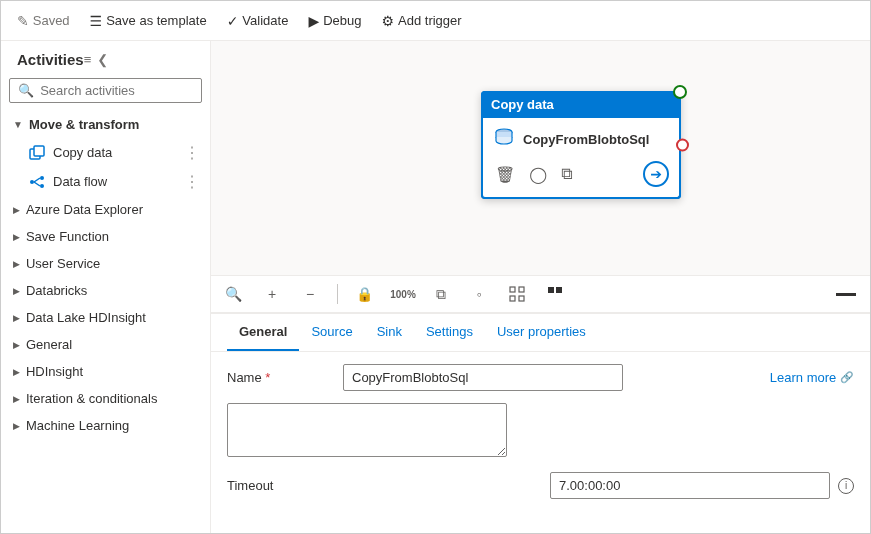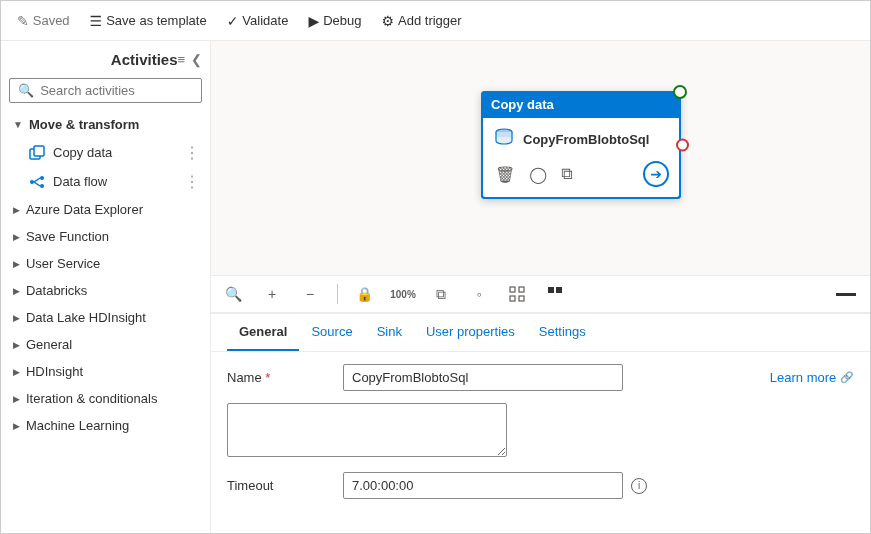--- a/index.html
+++ b/index.html
@@ -11,21 +11,21 @@
     .toolbar { display: flex; align-items: center; height: 40px; background: #fff; border-bottom: 1px solid #edebe9; padding: 0 8px; gap: 4px; flex-shrink: 0; }
     .toolbar-item { display: flex; align-items: center; gap: 4px; padding: 4px 8px; border-radius: 2px; cursor: pointer; color: #323130; font-size: 13px; border: none; background: none; }
     .toolbar-item.saved { color: #797775; }
     .toolbar-item .icon { font-size: 14px; }
 
     
     .main { display: flex; flex: 1; overflow: hidden; }
     
     
     .sidebar { width: 210px; border-right: 1px solid #edebe9; display: flex; flex-direction: column; overflow-y: auto; flex-shrink: 0; background: #fff; }
-    .sidebar-header { display: flex; align-items: center; justify-content: flex-end; padding: 10px 8px 6px; }
+    .sidebar-header { display: flex; align-items: center; justify-content: flex-start; padding: 10px 16px 6px; }
     .sidebar-title { font-size: 15px; font-weight: 600; }
     .sidebar-header-icons { display: flex; gap: 6px; color: #797775; cursor: pointer; }
     .search-box { margin: 4px 8px 8px; display: flex; align-items: center; border: 1px solid #8a8886; border-radius: 2px; padding: 4px 8px; gap: 6px; }
     .search-box input { border: none; outline: none; font-size: 13px; color: #ef4444; width: 100%; background: transparent; }
     .search-icon { color: #797775; font-size: 13px; }
     
     .section-header { display: flex; align-items: center; gap: 6px; padding: 6px 12px; font-weight: 600; font-size: 13px; cursor: pointer; }
     .chevron { font-size: 10px; color: #605e5c; }
     
     .activity-item { display: flex; align-items: center; justify-content: space-between; padding: 5px 12px 5px 28px; cursor: pointer; }
@@ -62,21 +62,21 @@
     .prop-tab.active { color: #323130; border-bottom: 2px solid #0078d4; font-weight: 600; }
     .props-content { padding: 12px 16px; overflow-y: auto; flex: 1; }
     .prop-row { display: flex; align-items: flex-start; gap: 16px; margin-bottom: 12px; }
     .prop-label { width: 100px; font-size: 13px; color: #323130; flex-shrink: 0; padding-top: 6px; }
     .prop-label.required::after { content: ' *'; color: #d13438; }
     .prop-value { flex: 1; }
     .prop-input { width: 100%; border: 1px solid #8a8886; border-radius: 2px; padding: 5px 8px; font-size: 13px; color: #323130; font-family: inherit; outline: none; max-width: 280px; }
     .prop-textarea { width: 100%; border: 1px solid #8a8886; border-radius: 2px; padding: 5px 8px; font-size: 13px; color: #323130; font-family: inherit; outline: none; resize: vertical; height: 54px; max-width: 280px; }
     .prop-row-with-link { display: flex; align-items: flex-start; gap: 16px; margin-bottom: 12px; }
     .learn-more-link { color: #0078d4; font-size: 13px; cursor: pointer; white-space: nowrap; padding-top: 6px; text-decoration: none; display: flex; align-items: center; gap: 4px; text-align: center; }
-    .timeout-row { display: flex; align-items: center; gap: 8px; }
+    .timeout-row { display: flex; align-items: center; gap: 8px; justify-content: flex-end; }
     .info-icon { width: 16px; height: 16px; border-radius: 50%; border: 1px solid #605e5c; display: flex; align-items: center; justify-content: center; font-size: 10px; color: #605e5c; cursor: pointer; flex-shrink: 0; }
   </style>
 </head>
 <body>
 
 <div class="app-container">
 
   <div class="toolbar">
     <button class="toolbar-item saved">
       <span class="icon">✎</span>
@@ -255,24 +255,24 @@
           <div class="prop-tab active">
             <span>General</span>
           </div>
           <div class="prop-tab">
             <span>Source</span>
           </div>
           <div class="prop-tab">
             <span>Sink</span>
           </div>
           <div class="prop-tab">
+            <span>Settings</span>
+          </div>
+          <div class="prop-tab">
             <span>User properties</span>
-          </div>
-          <div class="prop-tab">
-            <span>Settings</span>
           </div>
         </div>
         <div class="props-content">
 
           <div class="prop-row-with-link">
             <div style="display:flex;gap:16px;flex:1;">
               <label class="prop-label required">Name</label>
               <div class="prop-value">
                 <input class="prop-input" type="text" value="CopyFromBlobtoSql" style="">
               </div>

